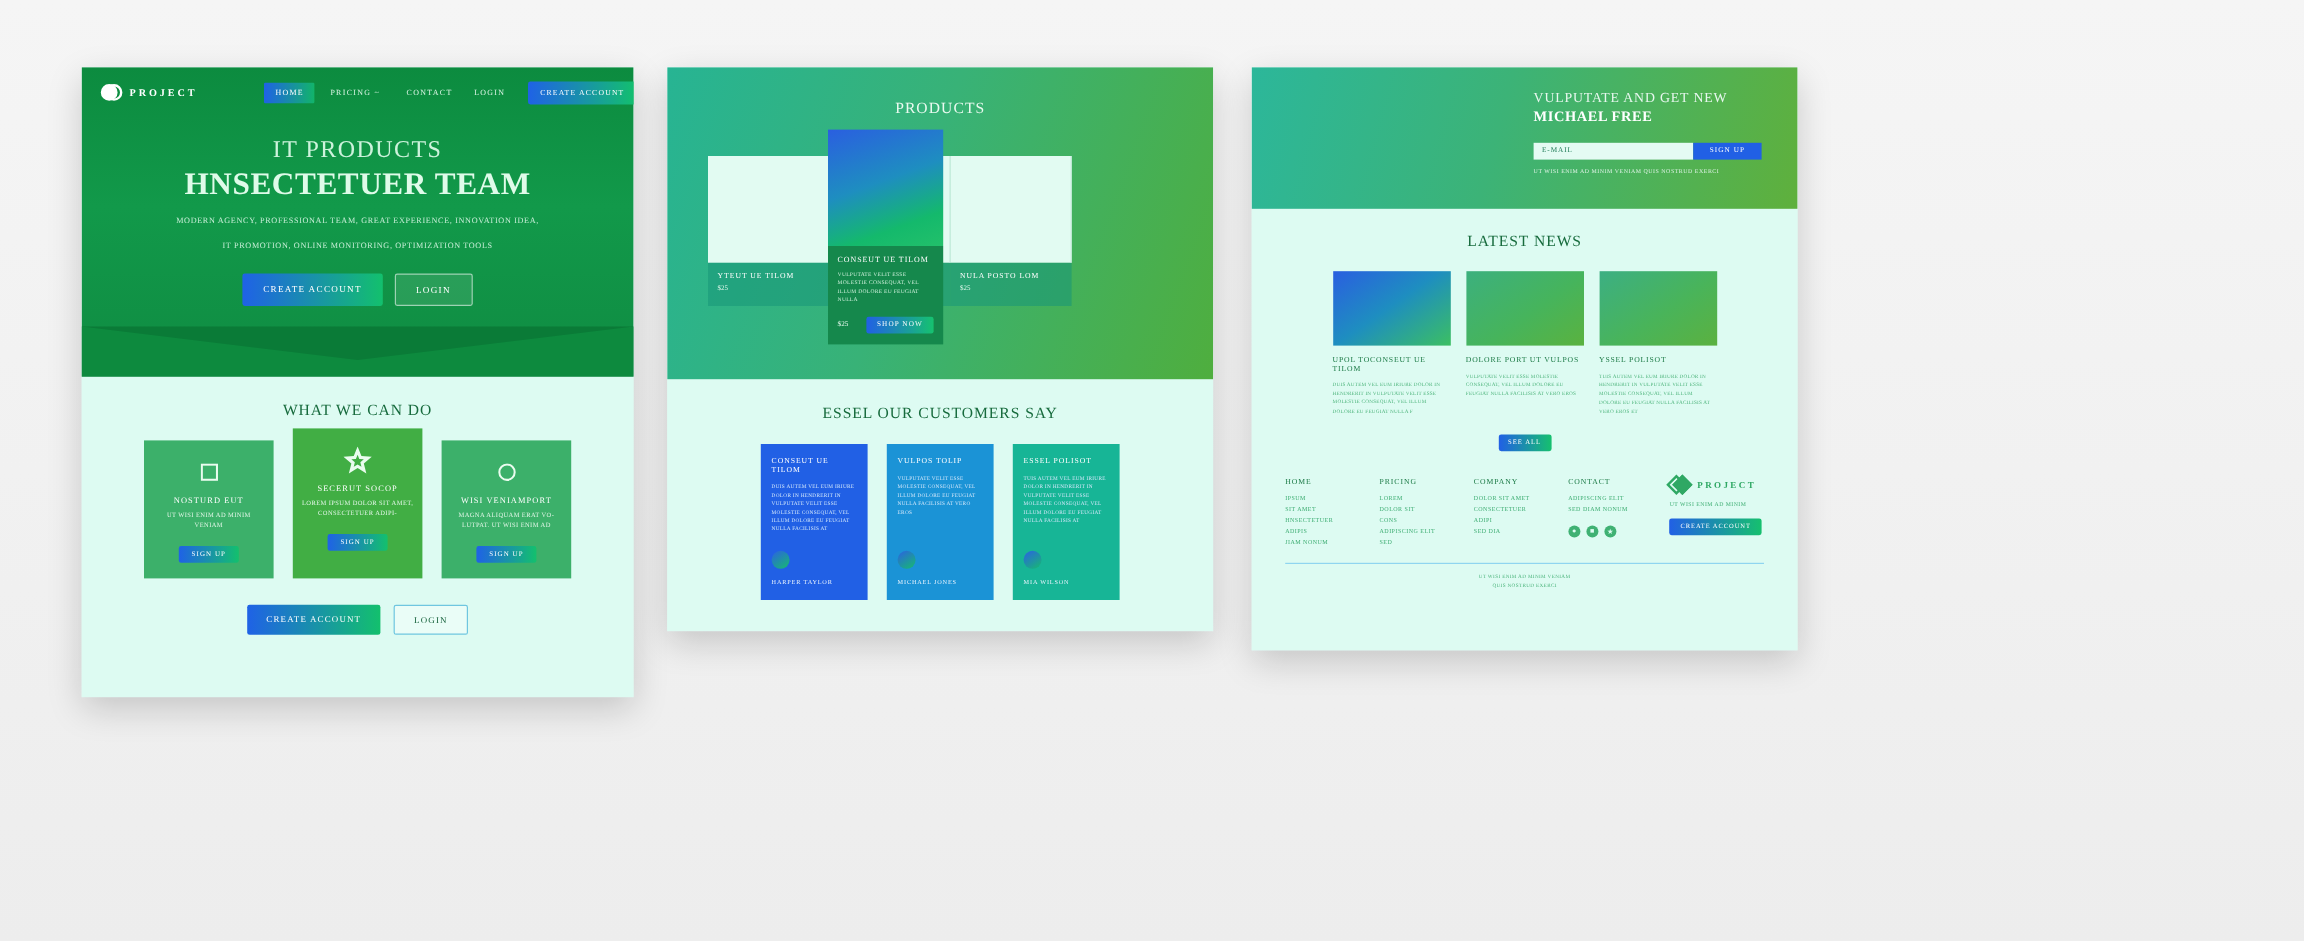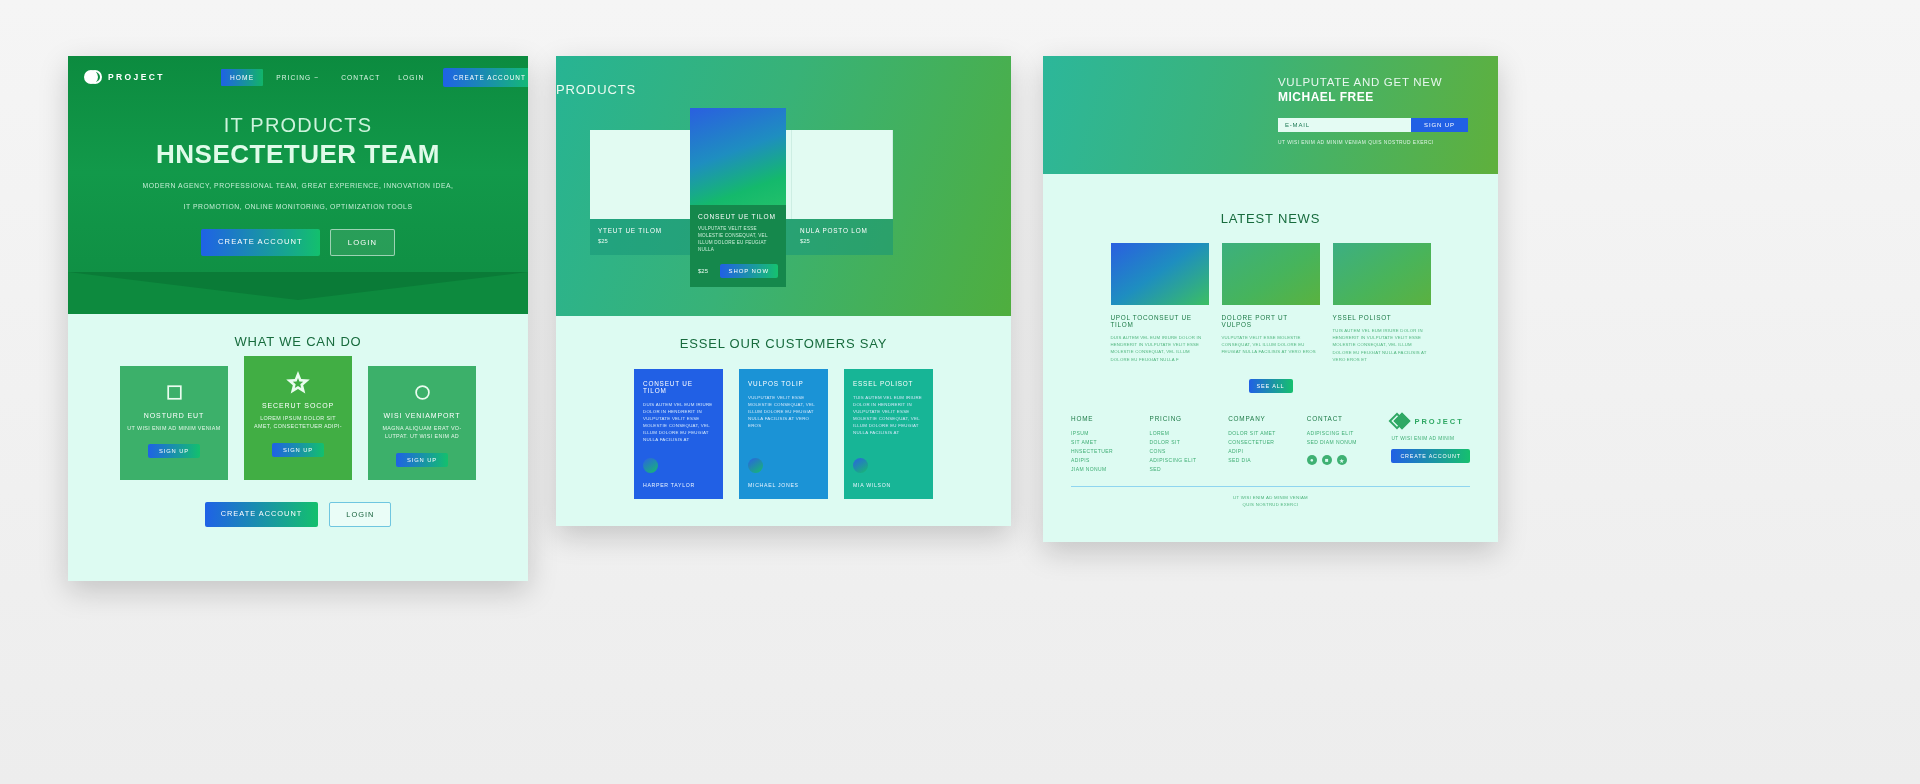--- a/index.html
+++ b/index.html
@@ -3,21 +3,21 @@
 <meta charset="utf-8">
 <style>
   html,body{margin:0;padding:0;}
   body{
     width:1920px;height:784px;overflow:hidden;
     background:#f2f2f2;
     font-family:"Liberation Sans", sans-serif;
     -webkit-font-smoothing:antialiased;
   }
   .stage{position:relative;width:1920px;height:784px;
-    background:linear-gradient(180deg,#f5f5f5 0%,#ededed 100%);}
+    background:linear-gradient(180deg,#f5f5f5 0%,#ededed 100%);font-family:Liberation Serif, serif;}
 
   
   .panel{position:absolute;background:#e0fbf4;overflow:hidden;
     box-shadow:0 10px 28px rgba(0,0,0,.18);}
   .panel::before{content:"";position:absolute;inset:0;pointer-events:none;}
 
   
   #p1{left:68px;top:56px;width:460px;height:525px;}
   .p1-hero{position:relative;height:258px;
     background:linear-gradient(180deg,#0c8b3f 0%,#12994a 45%,#0f8c42 100%);}
@@ -58,21 +58,21 @@
     color:#fff;font-size:5.8px;letter-spacing:.9px;padding:4px 11px;border-radius:2px;}
   .p1-foot{display:flex;justify-content:center;gap:11px;margin-top:22px;}
   .fbtn{font-size:7.4px;letter-spacing:1px;padding:7px 16px;border-radius:2px;}
   .fbtn.fill{background:linear-gradient(90deg,#1f62e6,#13c06d);color:#fff;}
   .fbtn.ghost{background:#eafdf7;border:1px solid #6fc6e0;color:#15603a;}
 
   
   #p2{left:556px;top:56px;width:455px;height:470px;}
   .p2-hero{position:relative;height:260px;
     background:linear-gradient(110deg,#27b493 0%,#38b277 45%,#4fae3e 100%);}
-  .p2-title{color:#eafaf0;font-size:13px;letter-spacing:.9px;padding-top:26px;}
+  .p2-title{text-align:center;color:#eafaf0;font-size:13px;letter-spacing:.9px;padding-top:26px;}
   .prod-row{position:absolute;left:34px;top:74px;display:flex;}
   .prod{width:101px;}
   .prod-img{height:89px;background:#e2fbf2;border-right:1px solid #cdeee3;}
   .prod-meta{background:rgba(23,150,120,.55);padding:8px 8px 11px;}
   .prod-n{color:#fff;font-size:6.4px;letter-spacing:.8px;}
   .prod-pr{color:#e7fbf0;font-size:5.8px;margin-top:4px;}
   .prod-feat{position:absolute;left:134px;top:52px;width:96px;}
   .feat-img{height:97px;background:linear-gradient(160deg,#2a5fe0 0%,#1e8ec0 45%,#14b96c 78%,#22c06a 100%);}
   .feat-body{background:#15884c;padding:8px 8px 9px;}
   .feat-n{color:#fff;font-size:6.6px;letter-spacing:.8px;}
@@ -102,21 +102,21 @@
   .sub-l1{color:#e7f7ee;font-size:11.5px;letter-spacing:.7px;}
   .sub-l2{color:#ffffff;font-size:12px;font-weight:800;letter-spacing:.5px;margin-top:2px;}
   .sub-form{display:flex;margin-top:14px;height:14px;}
   .sub-in{flex:1;background:#e4fbf3;color:#1d7a55;font-size:6px;letter-spacing:.8px;
     display:flex;align-items:center;padding-left:7px;}
   .sub-go{background:#2160e5;color:#fff;font-size:6px;letter-spacing:.9px;
     display:flex;align-items:center;justify-content:center;width:57px;}
   .sub-note{color:#dff4e6;font-size:4.9px;letter-spacing:.45px;margin-top:8px;}
 
   .p3-body{background:#ddfbf2;height:368px;}
-  .news-title{text-align:center;color:#176b3d;font-size:13px;letter-spacing:.8px;padding-top:37px;}
+  .news-title{text-align:center;color:#176b3d;font-size:13px;letter-spacing:.8px;padding-top:19px;}
   .news-row{display:flex;justify-content:center;gap:13px;margin-top:17px;}
   .news{width:98px;}
   .news-img{height:62px;}
   .news-img.a{background:linear-gradient(145deg,#2a5fe0,#1e8ec0 48%,#3cbf62);}
   .news-img.b{background:linear-gradient(145deg,#3cb07e,#46b45c 55%,#5ab23f);}
   .news-img.c{background:linear-gradient(145deg,#3caf83,#49b45a 55%,#5bb140);}
   .news-h{color:#1c7a46;font-size:6.4px;letter-spacing:.7px;margin-top:9px;}
   .news-p{color:#4fb57d;font-size:4.3px;line-height:7.2px;letter-spacing:.2px;margin-top:6px;}
   .see-all{display:block;width:44px;margin:16px auto 0;text-align:center;
     background:linear-gradient(90deg,#2160e5,#16c06e);color:#fff;font-size:5.6px;

